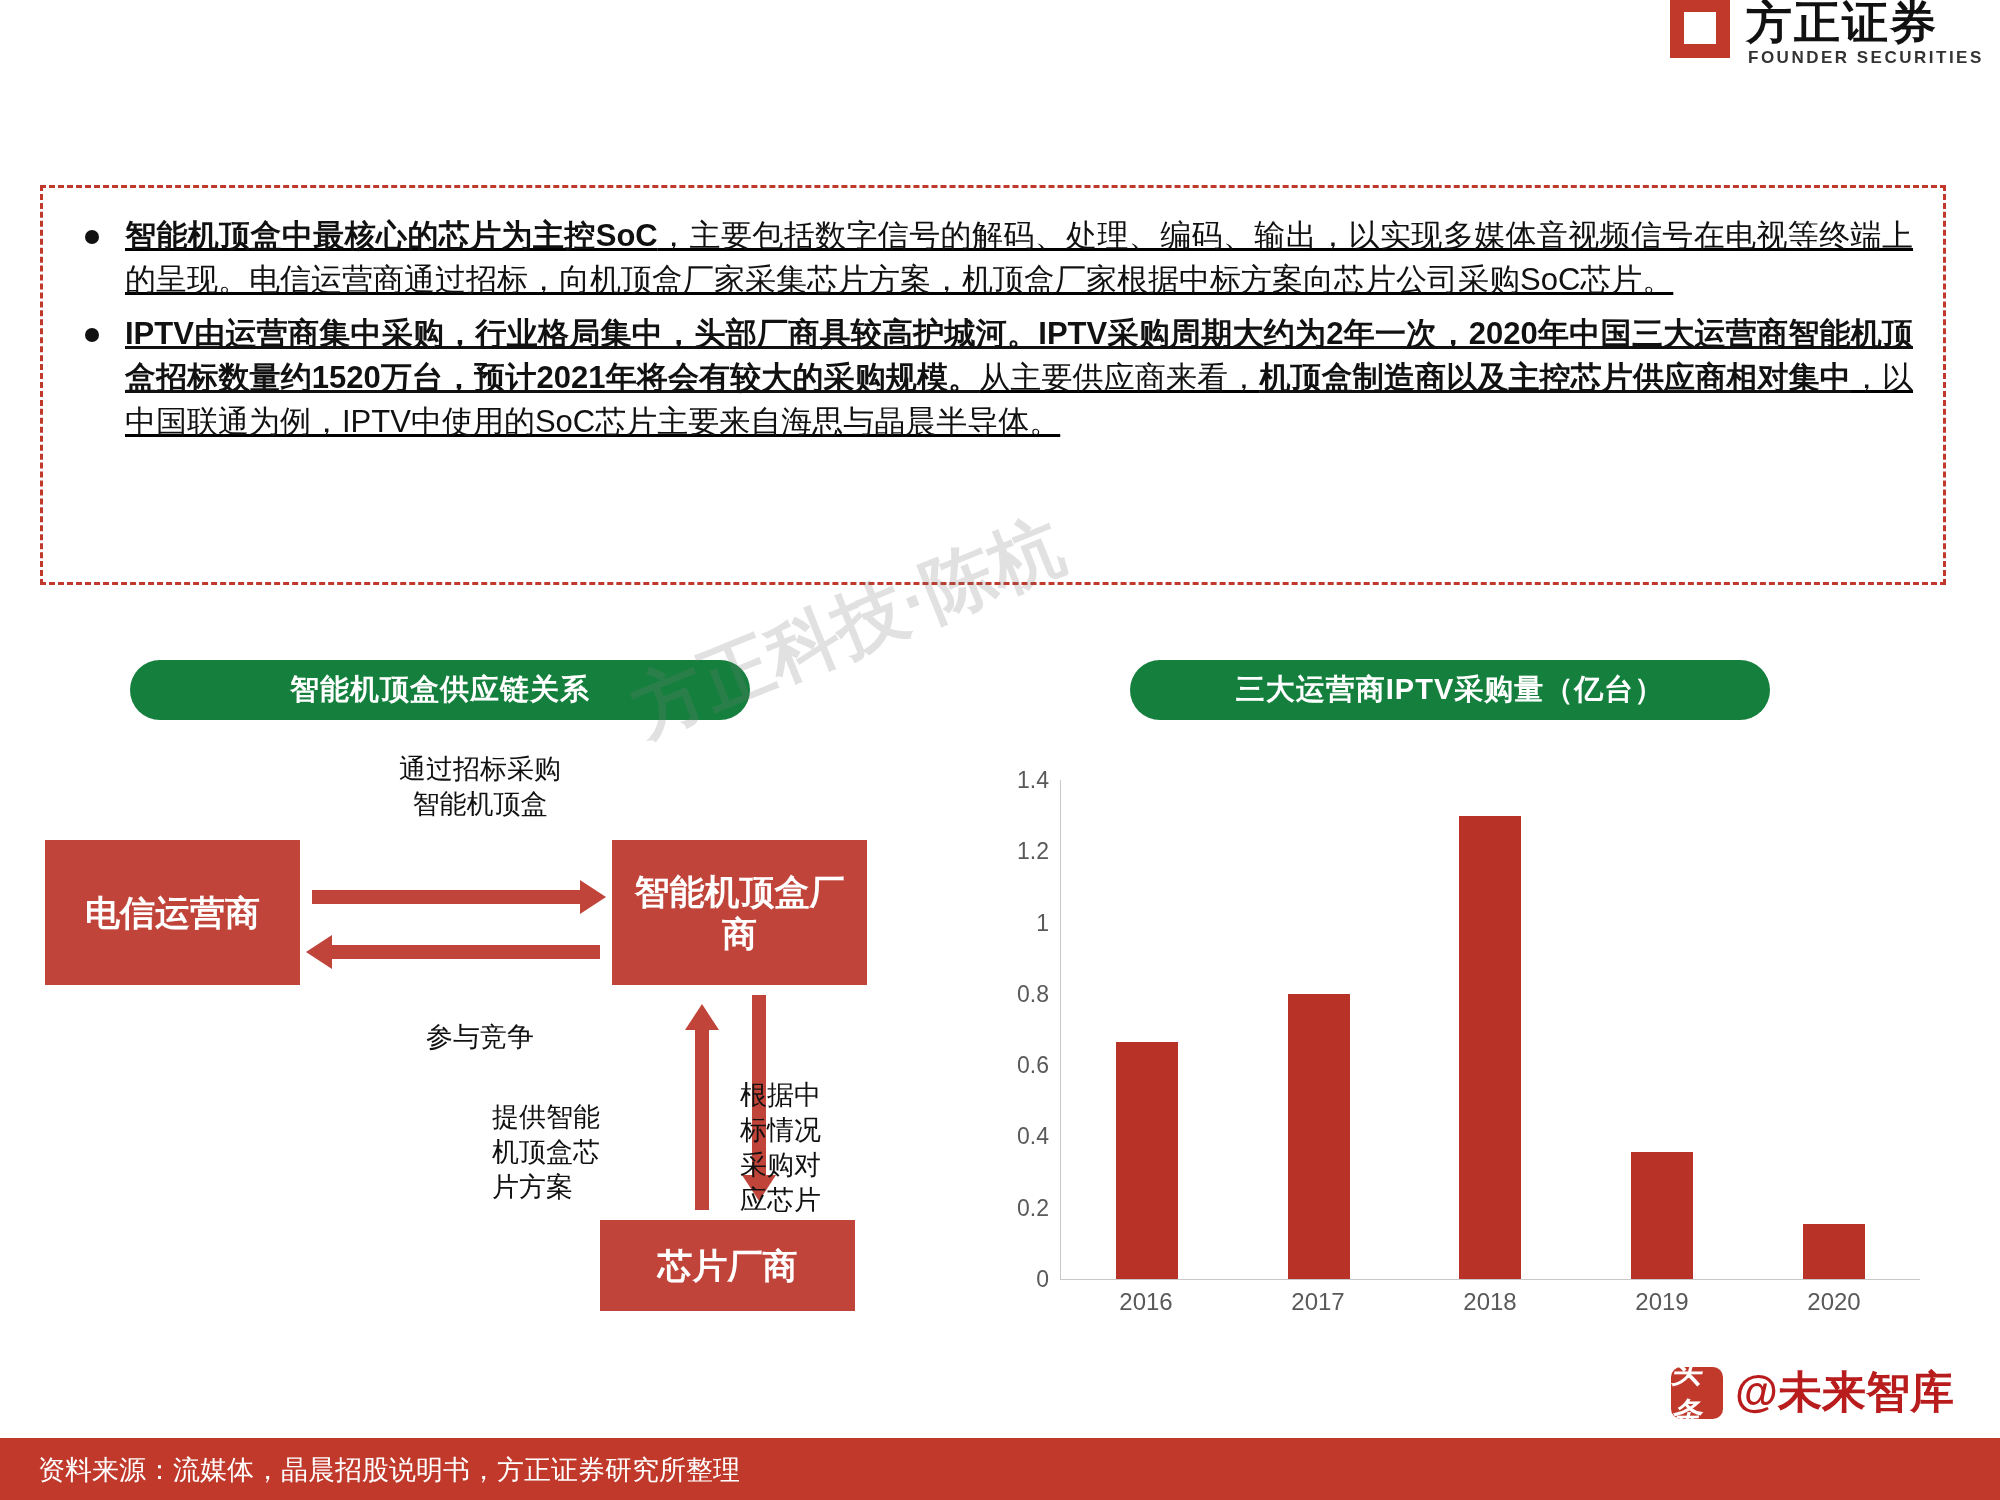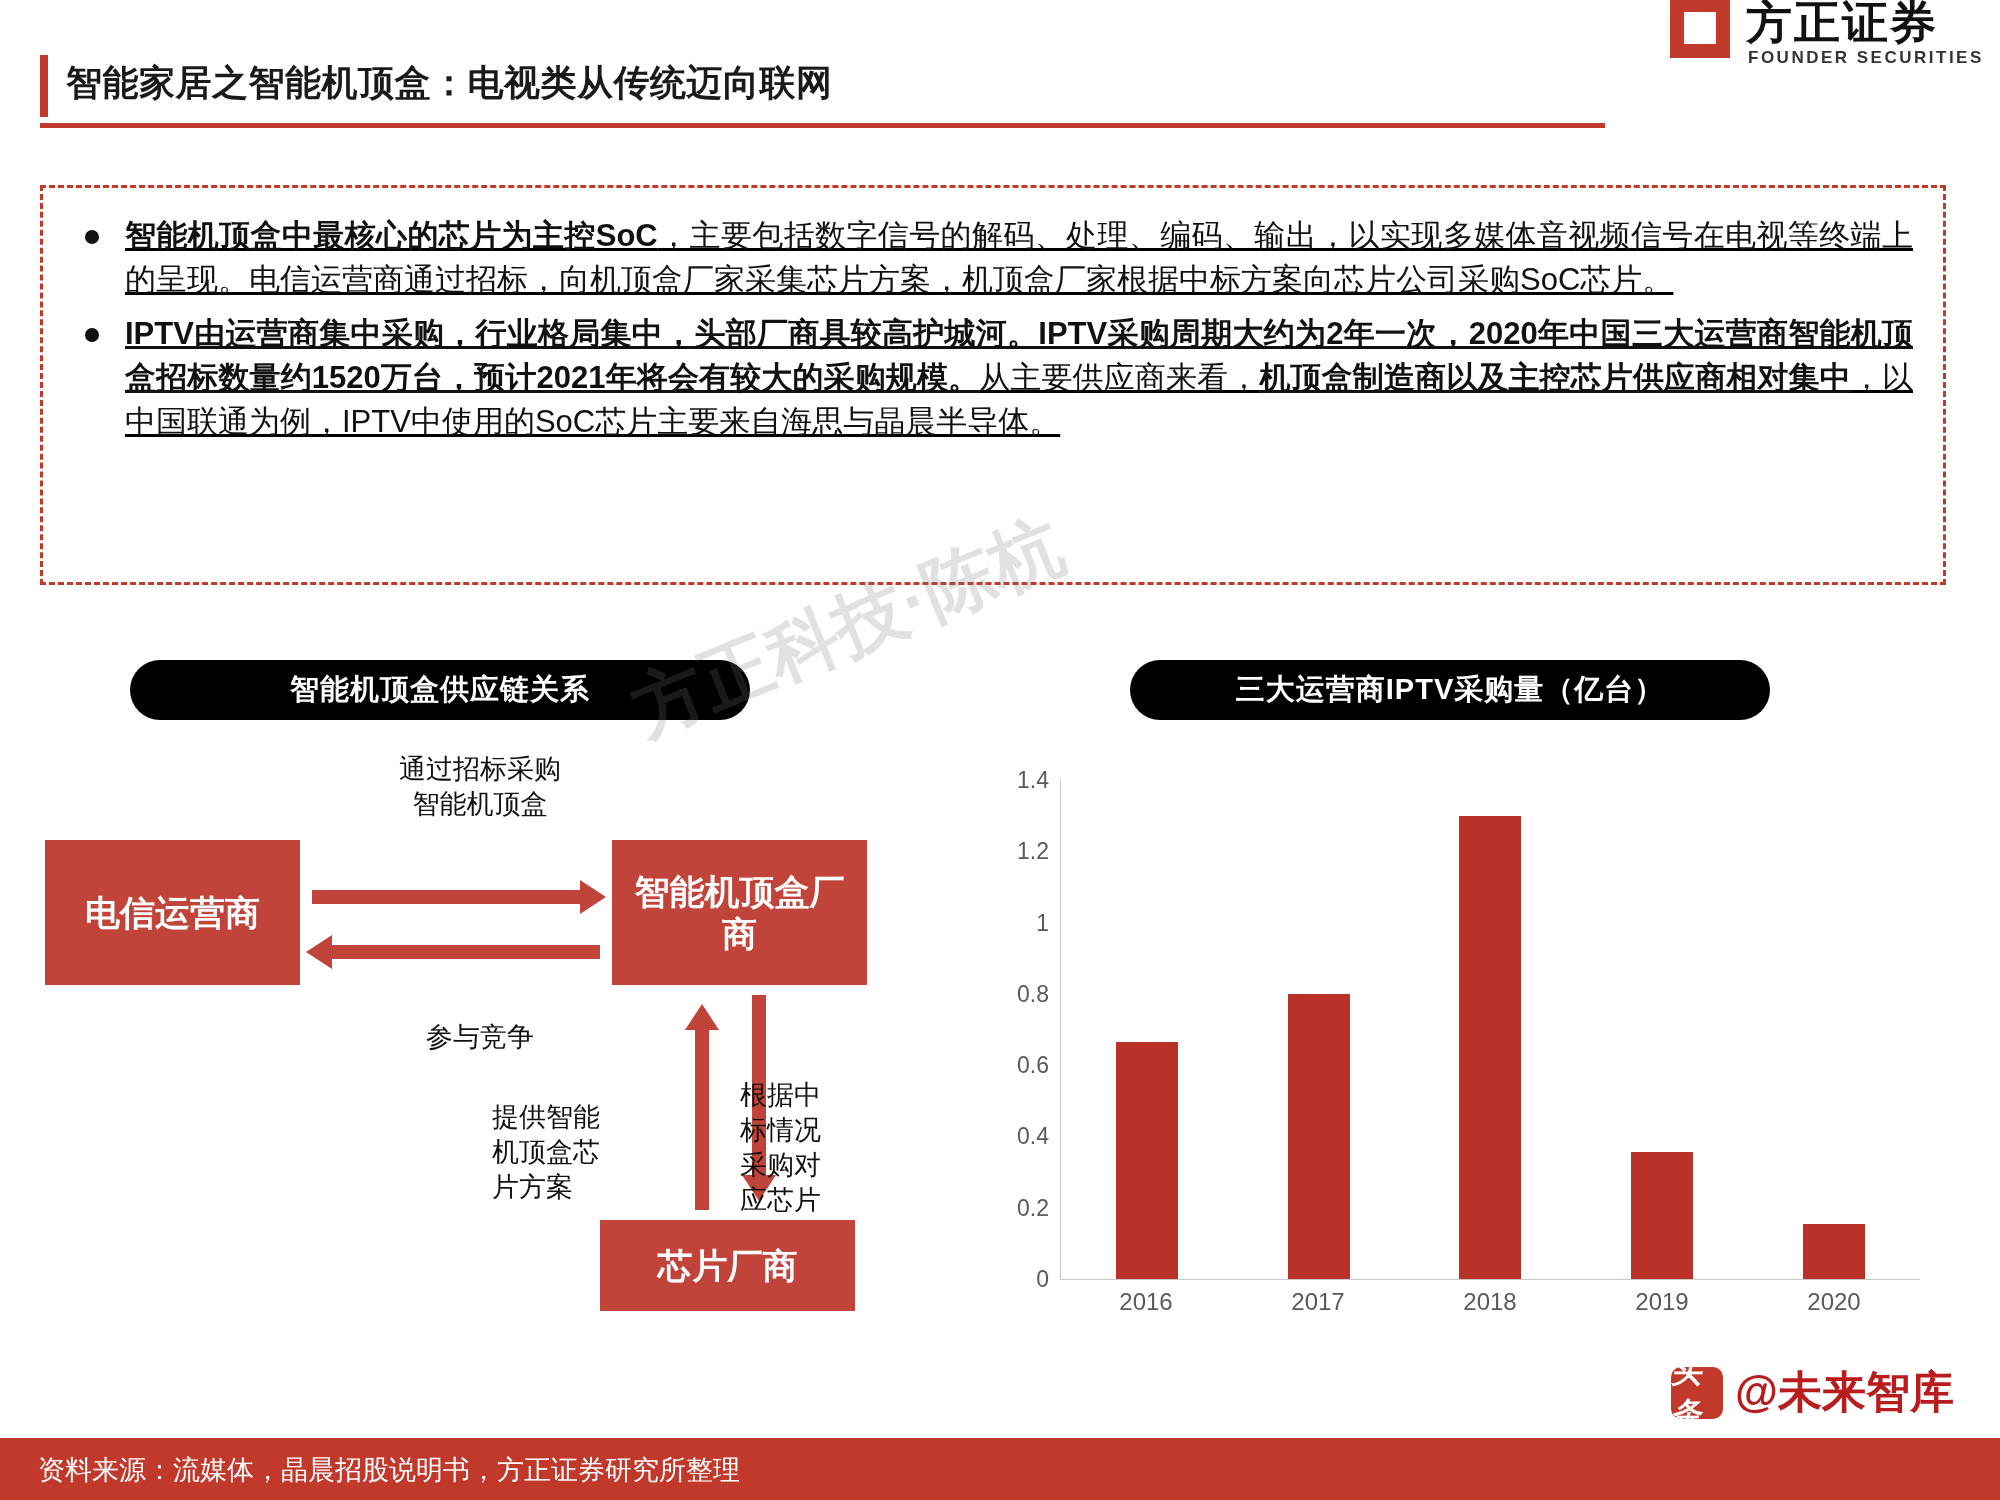--- a/index.html
+++ b/index.html
@@ -66,21 +66,21 @@
   .bullet-dot {
     position:absolute; left:12px; top:16px;
     width:14px; height:14px; border-radius:50%; background:#111;
   }
   .b { font-weight:bold; }
   .bu { font-weight:bold; text-decoration:underline; }
 
   
   .pill {
     position:absolute; height:60px; border-radius:30px;
-    background:#000000; color:#fff;
+    background:#15803d; color:#fff;
     font-size:29px; font-weight:bold;
     display:flex; align-items:center; justify-content:center;
     letter-spacing:1px;
   }
   #pill-left  { left:130px; top:660px; width:620px; }
   #pill-right { left:1130px; top:660px; width:640px; }
 
   
   .watermark {
     position:absolute; left:620px; top:580px;
@@ -185,25 +185,20 @@
     margin-right:12px;
     font-style:italic;
   }
   .badge-text { font-size:44px; font-weight:bold; color:#b91c1c; white-space:nowrap; }
 </style>
 </head>
 <body>
 
 <div class="slide">
 
-  <div class="header">
-    <div class="header-bar"></div>
-    <div class="header-title">智能家居之智能机顶盒：电视类从传统迈向联网</div>
-    <div class="header-rule"></div>
-  </div>
 
   <div class="logo">
     <div class="logo-mark"></div>
     <div class="logo-cn">方正证券</div>
     <div class="logo-en">FOUNDER SECURITIES</div>
   </div>
 
   <div class="callout">
     <ul class="bullet-list">
       <li class="bullet-item">

